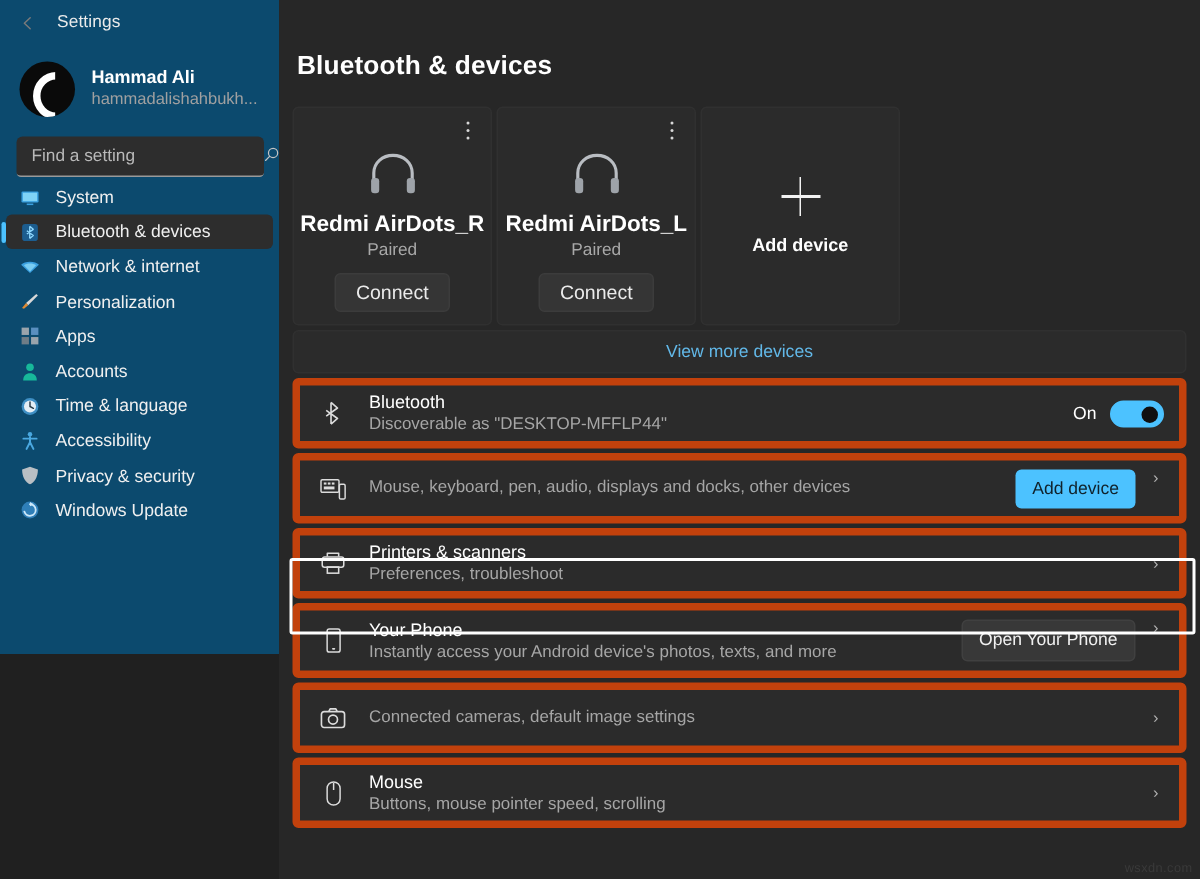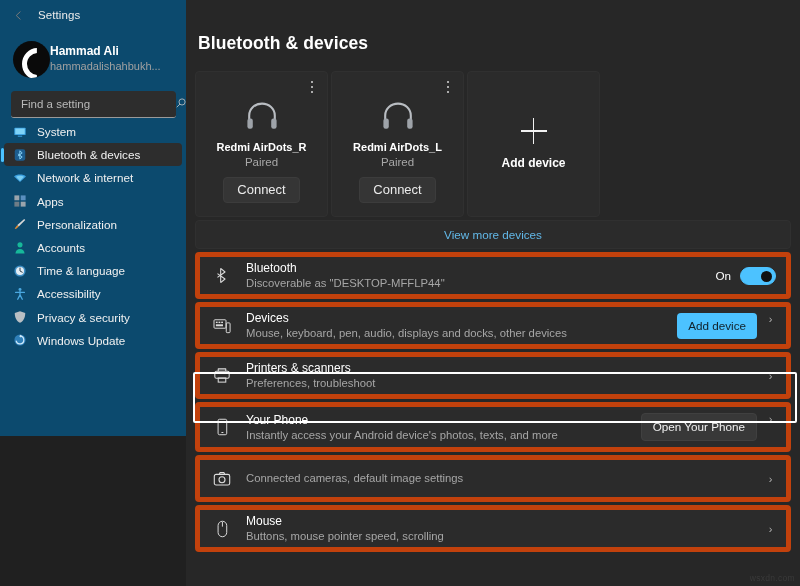--- a/index.html
+++ b/index.html
@@ -54,20 +54,21 @@
   }
   .app-title {
     font-size: 11.5px;
     color: #ebebeb;
     letter-spacing: .1px;
   }
 
   .account {
     display: flex;
     align-items: center;
+    gap: 11px;
     padding: 4px 0 0 13px;
     height: 54px;
   }
   .avatar {
     width: 37px;
     height: 37px;
     border-radius: 50%;
     background: #0a0a0a;
     position: relative;
     flex: 0 0 37px;
@@ -225,21 +226,21 @@
   }
   .dev-ico {
     margin-top: 27px;
     height: 34px;
     display: flex;
     align-items: center;
     justify-content: center;
   }
   .card-name {
     margin-top: 8px;
-    font-size: 11px;
+    font-size: 15px;
     font-weight: bold;
     color: #ffffff;
     text-align: center;
     white-space: nowrap;
   }
   .card-status {
     margin-top: 3px;
     font-size: 11.5px;
     color: #a8a8a8;
   }
@@ -467,37 +468,37 @@
               <path d="M1.2 6.2 C4 3.2 12 3.2 14.8 6.2 L8 12.6 Z" fill="#3aa0e0"></path>
               <path d="M3.4 6.6 C5.2 4.9 10.8 4.9 12.6 6.6 L8 11.5 Z" fill="#79cdf2"></path>
             </svg>
         </span>
         <span class="nav-label">Network &amp; internet</span>
       </div>
 
       <div class="navitem">
         <span class="nav-ico">
           <svg width="14" height="14" viewBox="0 0 16 16">
+              <path d="M12.8 2.2 L14 3.4 L6.6 10.8 L5 9.2 Z" fill="#d8d8d8"></path>
+              <path d="M5 9.2 L6.6 10.8 L3.4 13.6 L1.9 13 Z" fill="#e08b34"></path>
+            </svg>
+        </span>
+        <span class="nav-label">Personalization</span>
+      </div>
+
+      <div class="navitem">
+        <span class="nav-ico">
+          <svg width="14" height="14" viewBox="0 0 16 16">
               <rect x="1.6" y="1.6" width="5.6" height="5.6" fill="#9aa4ac"></rect>
               <rect x="8.8" y="1.6" width="5.6" height="5.6" fill="#5a8fbf"></rect>
               <rect x="1.6" y="8.8" width="5.6" height="5.6" fill="#6f7d87"></rect>
               <rect x="8.8" y="8.8" width="5.6" height="5.6" fill="#9aa4ac"></rect>
             </svg>
         </span>
         <span class="nav-label">Apps</span>
-      </div>
-
-      <div class="navitem">
-        <span class="nav-ico">
-          <svg width="14" height="14" viewBox="0 0 16 16">
-              <path d="M12.8 2.2 L14 3.4 L6.6 10.8 L5 9.2 Z" fill="#d8d8d8"></path>
-              <path d="M5 9.2 L6.6 10.8 L3.4 13.6 L1.9 13 Z" fill="#e08b34"></path>
-            </svg>
-        </span>
-        <span class="nav-label">Personalization</span>
       </div>
 
       <div class="navitem">
         <span class="nav-ico">
           <svg width="14" height="14" viewBox="0 0 16 16">
               <circle cx="8" cy="4.4" r="2.9" fill="#17b89a"></circle>
               <path d="M2.8 14.4 C2.8 10.9 5.1 9 8 9 C10.9 9 13.2 10.9 13.2 14.4 Z" fill="#17b89a"></path>
             </svg>
         </span>
         <span class="nav-label">Accounts</span>
@@ -624,21 +625,20 @@
           <svg width="18" height="16" viewBox="0 0 20 18" fill="none">
             <rect x="1" y="2" width="13.5" height="9.5" rx="1" stroke="#dcdcdc" stroke-width="1.1"></rect>
             <rect x="3.1" y="4.1" width="2" height="1.6" fill="#dcdcdc"></rect>
             <rect x="6.1" y="4.1" width="2" height="1.6" fill="#dcdcdc"></rect>
             <rect x="9.1" y="4.1" width="2" height="1.6" fill="#dcdcdc"></rect>
             <rect x="3.1" y="7.1" width="8" height="2.2" fill="#dcdcdc"></rect>
             <rect x="14.8" y="5.5" width="4.3" height="11" rx="1" stroke="#dcdcdc" stroke-width="1.1"></rect>
           </svg>
         </span>
         <div class="row-text">
-          <div class="row-title">Devices</div>
           <div class="row-sub">Mouse, keyboard, pen, audio, displays and docks, other devices</div>
         </div>
         <div class="row-right">
           <button class="btn-accent">Add device</button>
           <span class="chev">›</span>
         </div>
       </div>
 
       <div class="row">
         <span class="row-ico">

